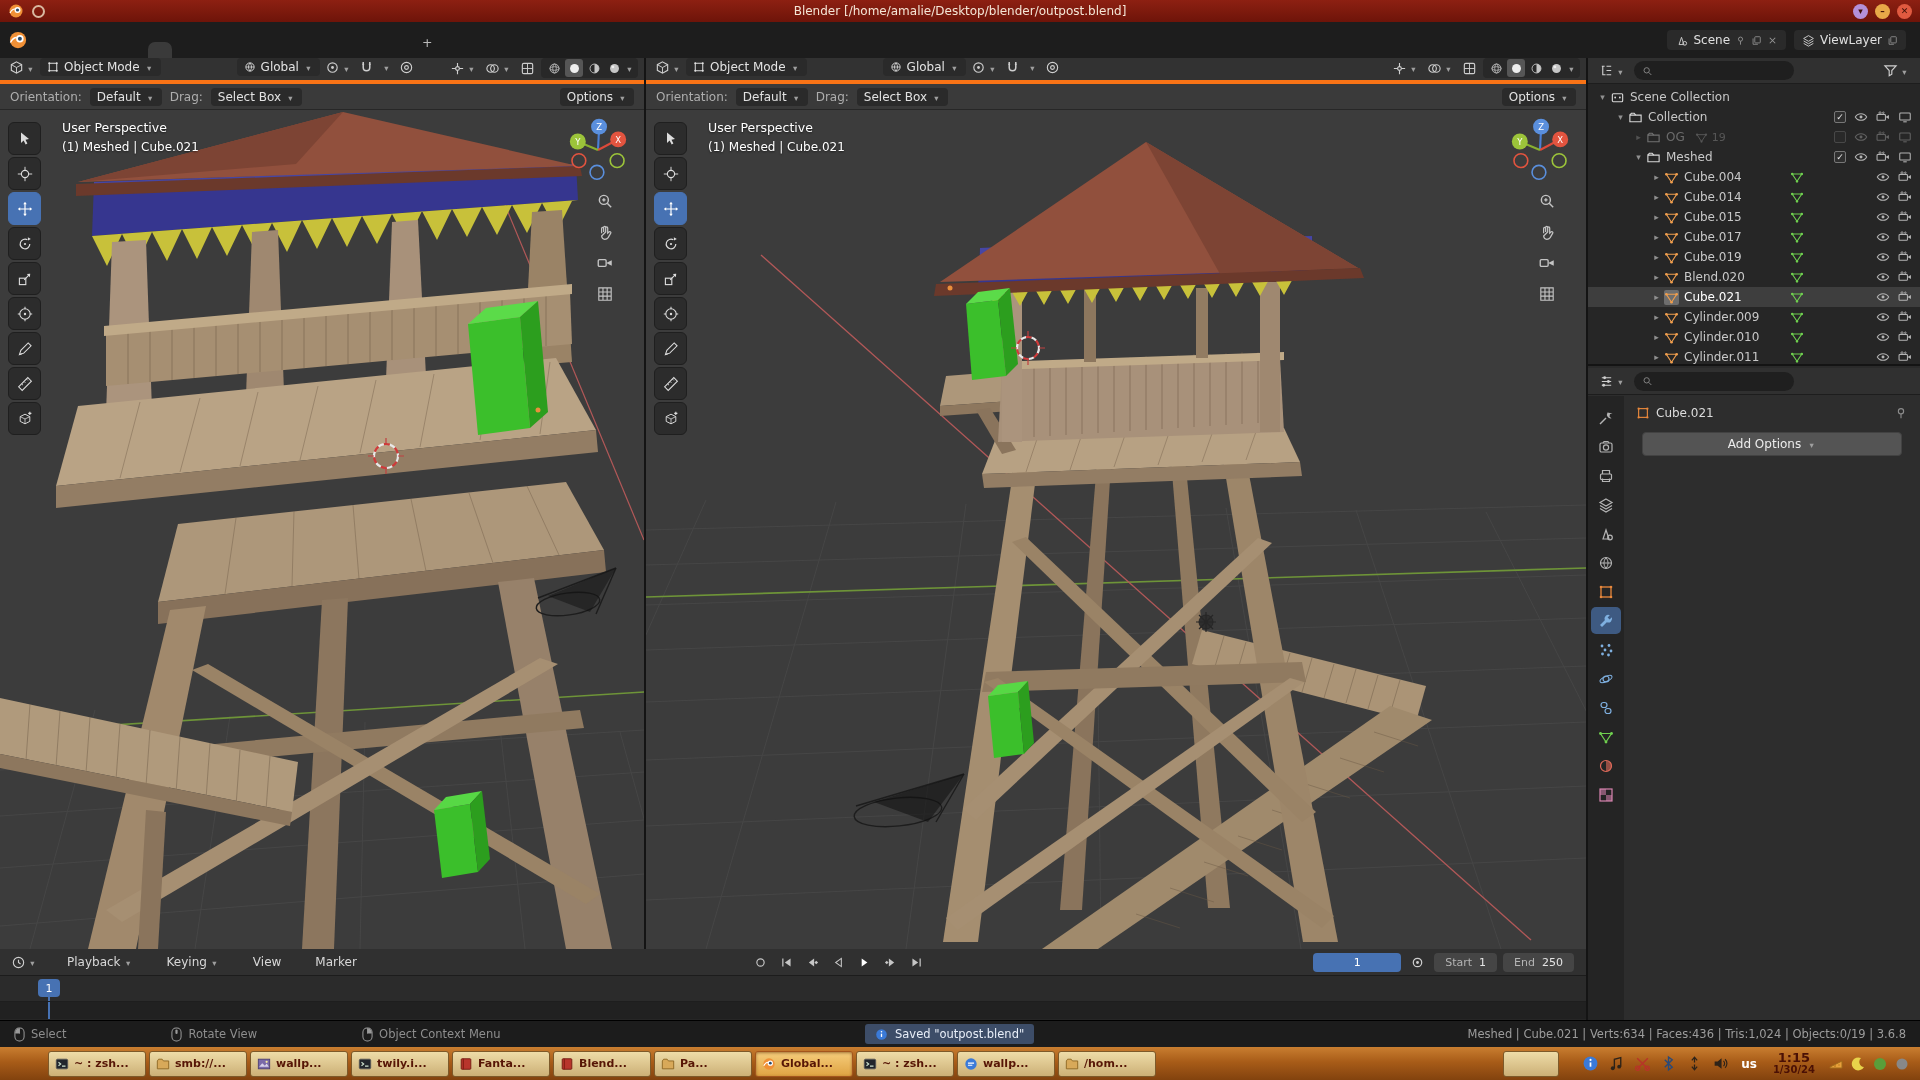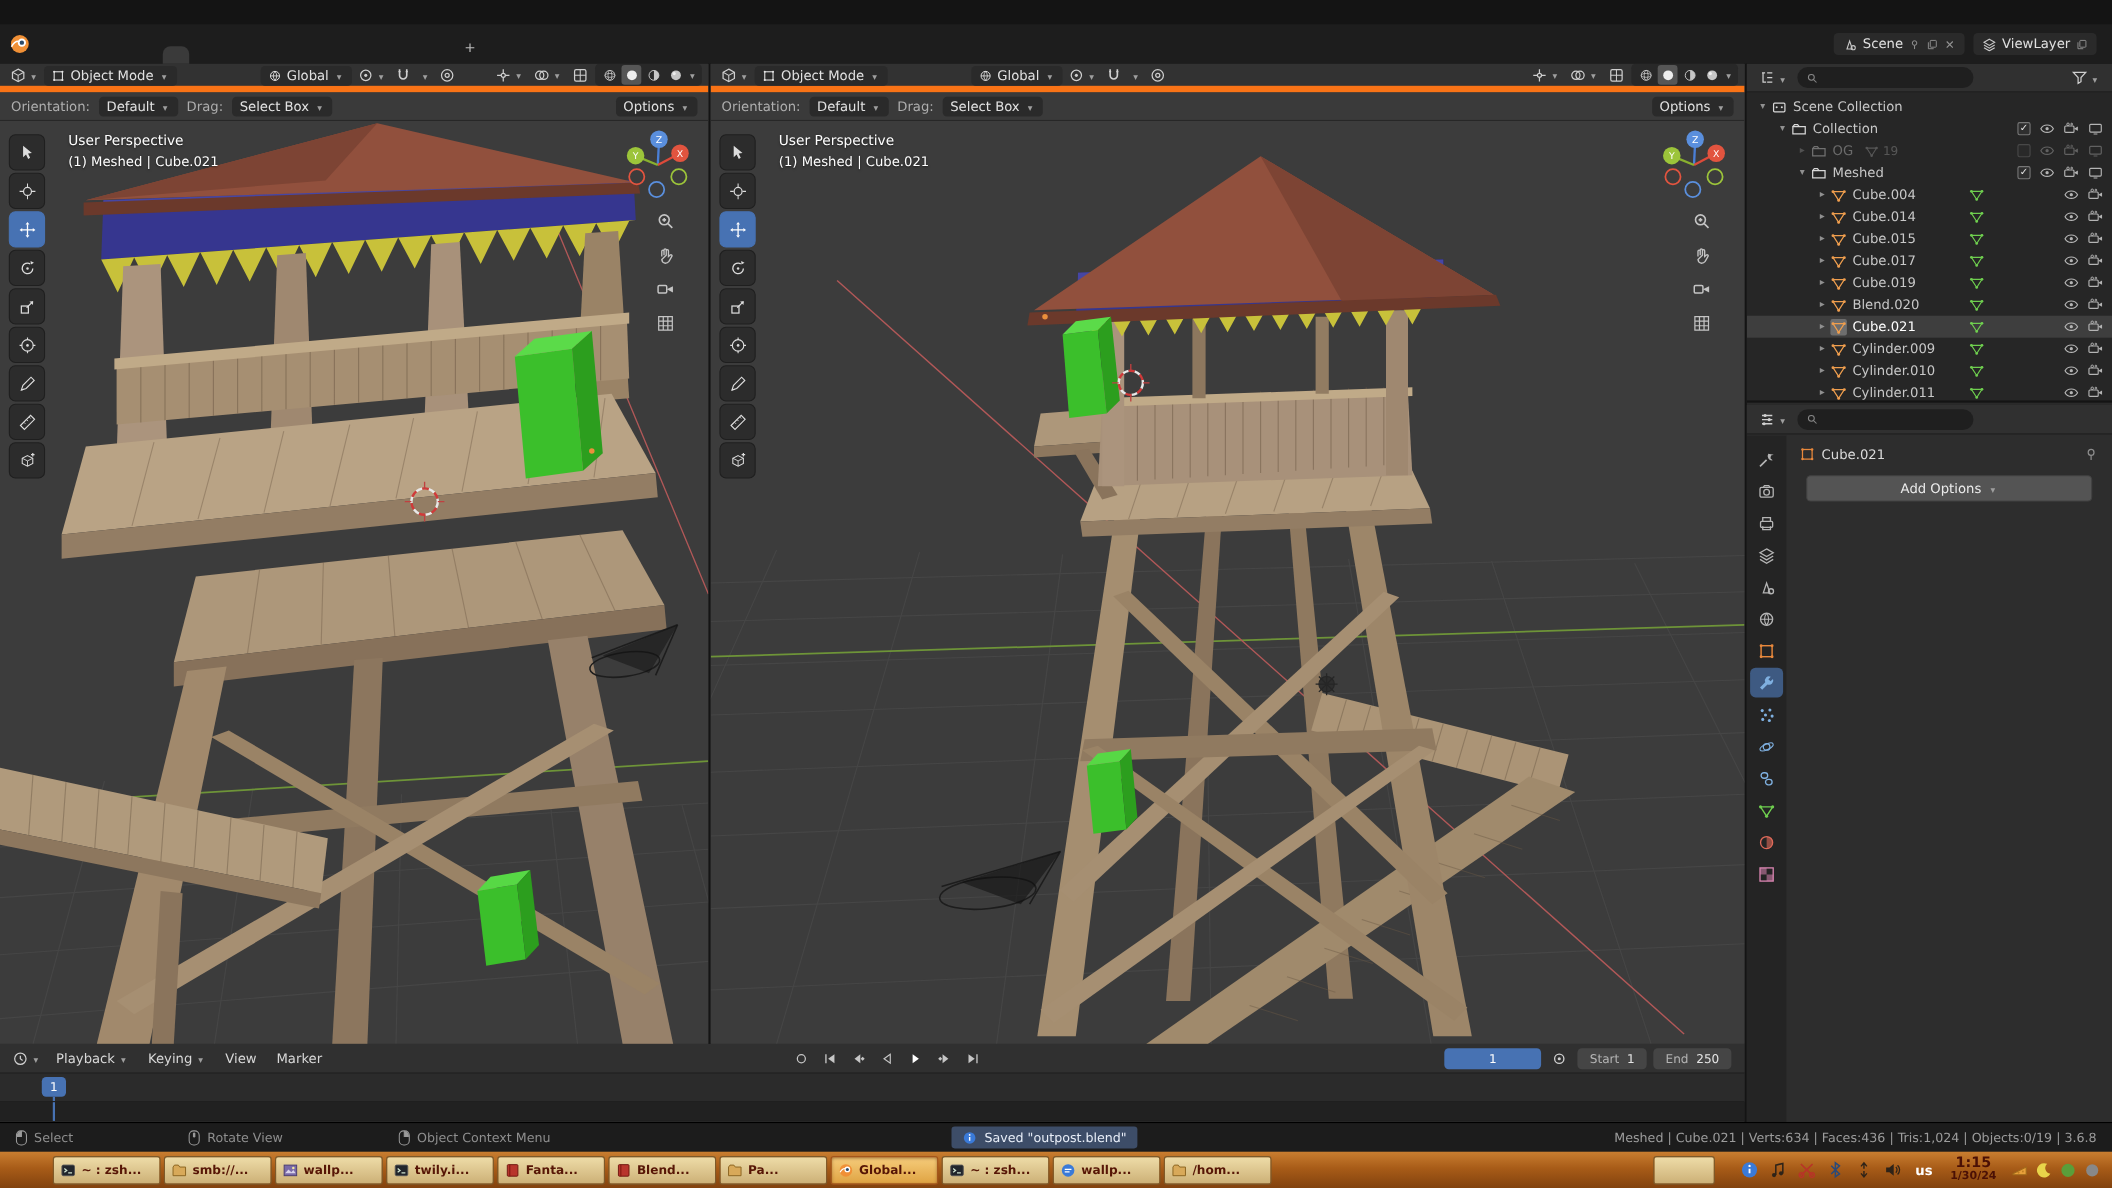--- a/index.html
+++ b/index.html
@@ -28,21 +28,21 @@
 .tab.active{background:#3a3a3a;color:#f0f0f0}
 .addtab{color:#bbb;padding:8px 10px}
 .mb-right{margin-left:auto;display:flex;gap:8px;align-items:flex-start;padding-right:6px}
 .pill{display:flex;align-items:center;gap:5px;background:#2a2a2a;border-radius:4px;padding:3px 8px;font-size:12px;color:#e0e0e0}
 .pill .ic{width:13px;height:13px;color:#c8c8c8}
 .pill .sm{width:11px;height:11px;color:#949494}
 
 .vp{position:absolute;background:#3c3c3c;overflow:hidden}
 #vp-left{left:0;top:58px;width:644px;height:891px}
 #vp-right{left:646px;top:58px;width:940px;height:891px}
-.vp-h1{height:26px;background:#323232;display:flex;align-items:flex-end;gap:2px;padding:0 6px;border-bottom:6px solid #f97316;position:relative;z-index:3}
+.vp-h1{height:26px;background:#323232;display:flex;align-items:flex-start;gap:2px;padding:0 6px;border-bottom:4px solid #f97316;position:relative;z-index:3}
 .vp-h2{height:26px;background:#3a3a3a;display:flex;align-items:center;gap:8px;padding:0 10px;border-bottom:1px solid #272727;position:relative;z-index:3}
 .vmenu{padding:2px 7px;color:#d8d8d8;font-size:12px;display:inline-flex;align-items:center;gap:3px;white-space:nowrap}
 .dd{background:#2a2a2a;border-radius:4px;padding:2px 7px;display:inline-flex;align-items:center;gap:5px;font-size:12px;color:#e2e2e2;white-space:nowrap}
 .hbtn{display:inline-flex;align-items:center;gap:2px;padding:2px 3px;border-radius:3px;color:#cfcfcf}
 .hbtn .ic{width:15px;height:15px}
 .h-right{margin-left:auto;display:flex;align-items:center;gap:3px}
 .shading{display:flex;align-items:center;background:#282828;border-radius:4px;padding:1px 4px;gap:2px}
 .shbtn{width:18px;height:18px;display:flex;align-items:center;justify-content:center;color:#c6c6c6;border-radius:3px}
 .shbtn .ic{width:13px;height:13px}
 .shbtn.active{background:#565656;color:#eee}
@@ -101,21 +101,21 @@
 .pticon .ic{width:16px;height:16px}
 .ptab.active{background:#3e5a82}
 .c-gray{color:#b4b4b4}.c-orange{color:#e8883c}.c-blue{color:#7fb0e0}.c-green{color:#6fcf4f}.c-red{color:#e06a5a}.c-pink{color:#d884b0}
 .pr-content{flex:1;padding:8px 10px}
 .breadcrumb{display:flex;align-items:center;gap:6px;font-size:12px;color:#dcdcdc;padding:2px 2px 10px}
 .breadcrumb .ic{width:14px;height:14px}
 .dimmed{color:#8c8c8c}
 .addmod{display:flex;align-items:center;justify-content:center;gap:6px;width:94%;height:24px;background:#545454;border:1px solid #424242;border-radius:4px;color:#ececec;font:inherit;font-size:12px;margin:2px auto}
 
 .timeline{position:absolute;left:0;top:949px;width:1586px;height:71px;background:#262626}
-.tl-header{height:27px;background:#303030;display:flex;align-items:center;padding:0 8px;gap:4px;border-bottom:1px solid #1c1c1c}
+.tl-header{height:27px;background:#303030;display:flex;align-items:center;padding:0 8px;gap:20px;border-bottom:1px solid #1c1c1c}
 .transport{display:flex;gap:2px;margin-left:auto;align-items:center}
 .trbtn{width:24px;height:20px;display:flex;align-items:center;justify-content:center;color:#c6c6c6;border-radius:3px}
 .trbtn .ic{width:13px;height:13px}
 .trbtn.play{color:#fff}
 .tl-right{margin-left:auto;display:flex;gap:6px;align-items:center;padding-right:4px}
 .framefield{min-width:88px;height:19px;background:#4772b3;border-radius:4px;color:#fff;display:flex;align-items:center;justify-content:center;font-size:11px}
 .rangefield{height:19px;background:#454545;border-radius:4px;color:#e4e4e4;display:flex;align-items:center;gap:7px;padding:0 11px;font-size:11px}
 .rf-l{color:#b4b4b4}
 .tl-ruler{position:relative;height:26px;background:#2b2b2b;border-bottom:1px solid #1e1e1e;display:flex;align-items:flex-end;padding-left:73px;overflow:hidden}
 .tick-num{flex:0 0 60.28px;text-align:center;font-size:10.5px;color:#9a9a9a;padding-bottom:3px}
@@ -523,20 +523,32 @@
         <text x="13" y="27" font-size="8" fill="#fff" text-anchor="middle" font-family="DejaVu Sans">Y</text>
         <circle cx="31" cy="53" r="6.5" fill="#3c3c3c" stroke="#5a8fdd" stroke-width="1.5"></circle>
         <circle cx="14" cy="42" r="6.5" fill="#3c3c3c" stroke="#e2543f" stroke-width="1.5"></circle>
         <circle cx="50" cy="42" r="6.5" fill="#3c3c3c" stroke="#9cc43a" stroke-width="1.5"></circle>
       </symbol>
 </defs>
 </svg>
 
 <div class="app">
 
+  <div class="titlebar">
+    <svg class="ic logo">
+        <use href="#i-blender"></use>
+      </svg>
+    <span class="tb-ring"></span>
+    <div class="title">Blender [/home/amalie/Desktop/blender/outpost.blend]</div>
+    <div class="win-btns">
+      <span class="win-btn wb1"></span>
+      <span class="win-btn wb2"></span>
+      <span class="win-btn wb3"></span>
+    </div>
+  </div>
 
   <div class="menubar">
     <svg class="ic logo">
         <use href="#i-blender"></use>
       </svg>
     <div class="menu-item"></div>
       <div class="menu-item"></div>
       <div class="menu-item"></div>
       <div class="menu-item"></div>
       <div class="menu-item"></div>

